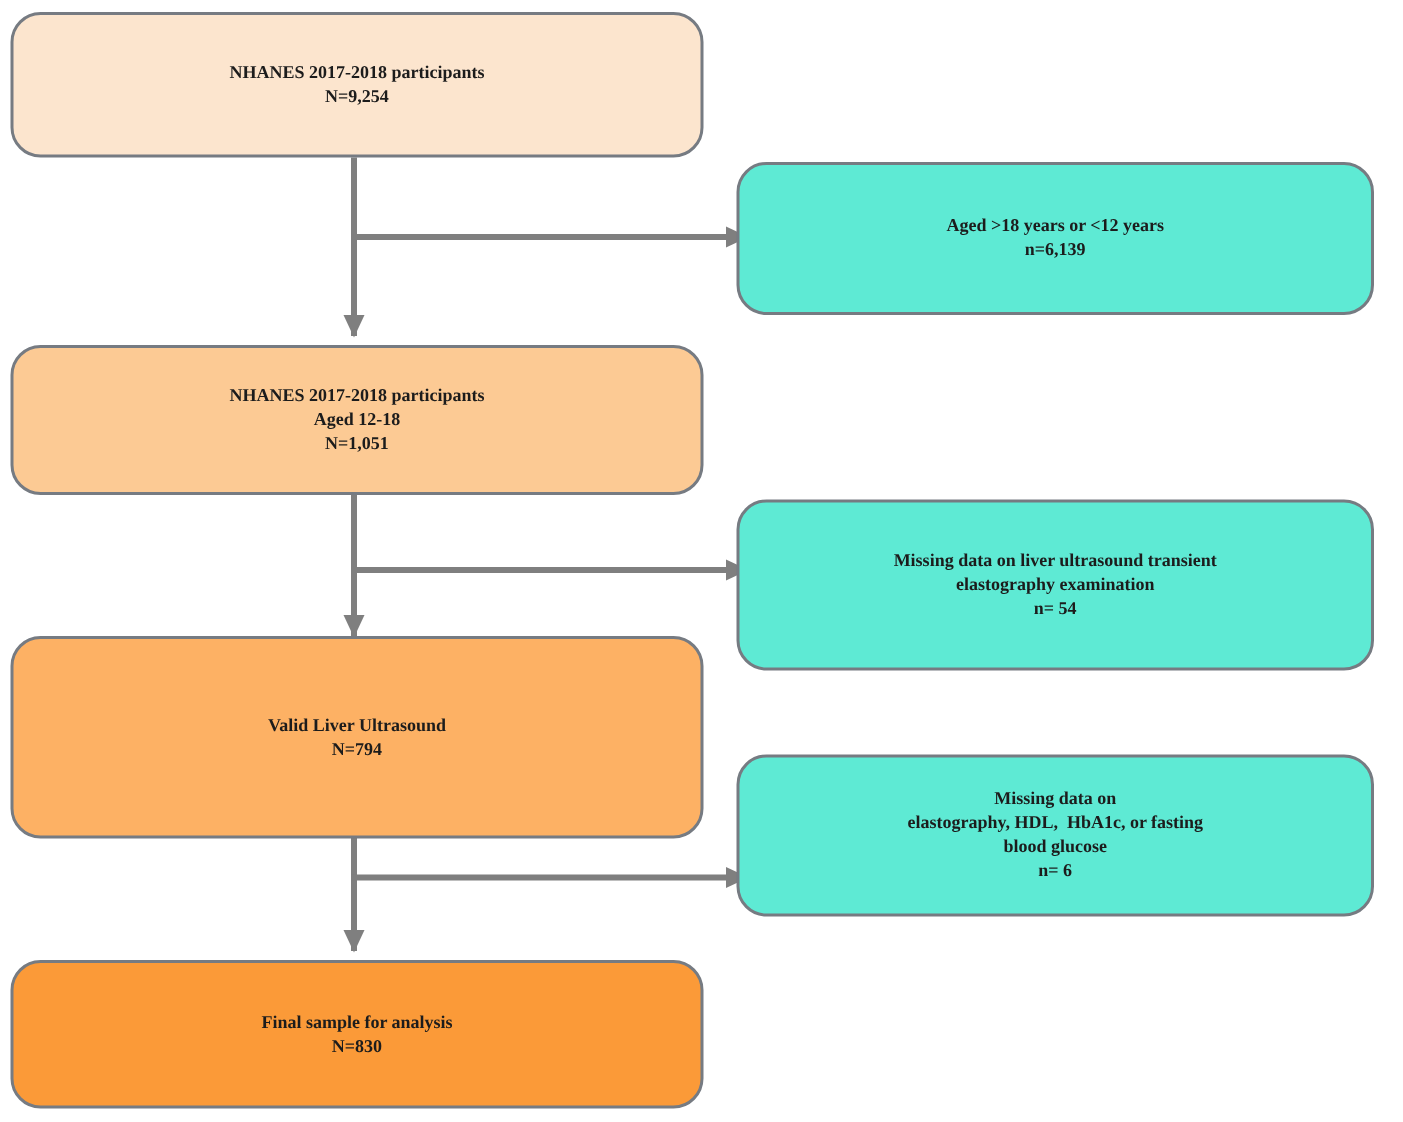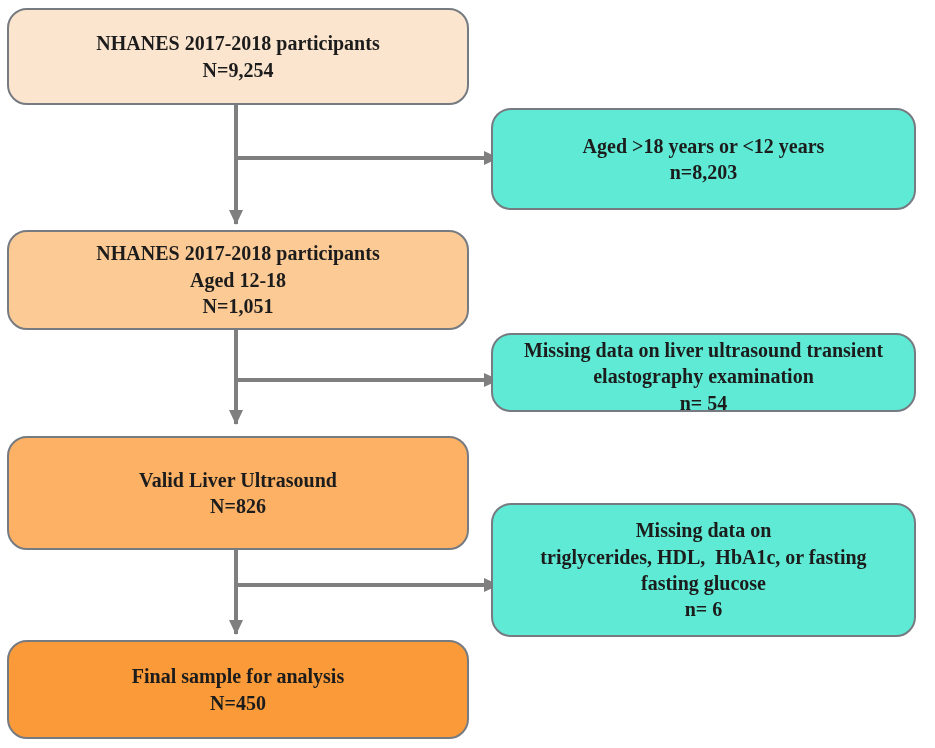--- a/index.html
+++ b/index.html
@@ -16,34 +16,34 @@
     box-sizing:border-box;
     border:2px solid #767b82;
     border-radius:20px;
     display:flex;
     flex-direction:column;
     justify-content:center;
     align-items:center;
     text-align:center;
     font-weight:bold;
     color:#1c1c1c;
-    font-size:20px;
+    font-size:12px;
     line-height:1.32;
     padding:2px 6px;
   }
   .tline{white-space:pre-wrap;}
   .left-box{left:7px;width:462px;}
   .right-box{left:491px;width:425px;background:#5eead4;font-family:Liberation Serif, serif;}
   .box-l1{top:8px;height:97px;background:#fce5ce;}
   .box-l2{top:230px;height:100px;background:#fcca94;}
-  .box-l3{top:436px;height:114px;background:#fdb164;}
+  .box-l3{top:424px;height:135px;background:#fdb164;}
   .box-l4{top:640px;height:99px;background:#fb9a38;justify-content:center;}
   .box-r1{top:108px;height:102px;}
-  .box-r2{top:333px;height:79px;justify-content:space-between;}
-  .box-r3{top:503px;height:134px;}
+  .box-r2{top:333px;height:114px;}
+  .box-r3{top:503px;height:108px;}
 </style>
 </head>
 <body>
 
 <div class="canvas">
 
   <svg class="arrows" width="935" height="748" viewBox="0 0 935 748">
     <defs>
       <marker id="ah" markerUnits="userSpaceOnUse" markerWidth="17" markerHeight="16" refX="15" refY="8" orient="auto">
         <path d="M1,1 L16,8 L1,15 Z" fill="#7f7f7f"></path>
@@ -57,45 +57,45 @@
     <line x1="234" y1="585" x2="498" y2="585" stroke="#7f7f7f" stroke-width="4" marker-end="url(#ah)"></line>
   </svg>
 
   <div class="node left-box box-l1">
     <div class="tline">NHANES 2017-2018 participants</div>
     <div class="tline">N=9,254</div>
   </div>
 
   <div class="node right-box box-r1">
     <div class="tline">Aged &gt;18 years or &lt;12 years</div>
-    <div class="tline">n=8,203</div>
+    <div class="tline">n=6,139</div>
   </div>
 
   <div class="node left-box box-l2">
     <div class="tline">NHANES 2017-2018 participants</div>
     <div class="tline">Aged 12-18</div>
     <div class="tline">N=1,051</div>
   </div>
 
   <div class="node right-box box-r2">
     <div class="tline">Missing data on liver ultrasound transient</div>
     <div class="tline">elastography examination</div>
     <div class="tline">n= 54</div>
   </div>
 
   <div class="node left-box box-l3">
     <div class="tline">Valid Liver Ultrasound</div>
-    <div class="tline">N=826</div>
+    <div class="tline">N=794</div>
   </div>
 
   <div class="node right-box box-r3">
     <div class="tline">Missing data on</div>
-    <div class="tline">triglycerides, HDL,  HbA1c, or fasting</div>
-    <div class="tline">fasting glucose</div>
+    <div class="tline">elastography, HDL,  HbA1c, or fasting</div>
+    <div class="tline">blood glucose</div>
     <div class="tline">n= 6</div>
   </div>
 
   <div class="node left-box box-l4">
     <div class="tline">Final sample for analysis</div>
-    <div class="tline">N=450</div>
+    <div class="tline">N=830</div>
   </div>
 
 </div>
 
 </body></html>

